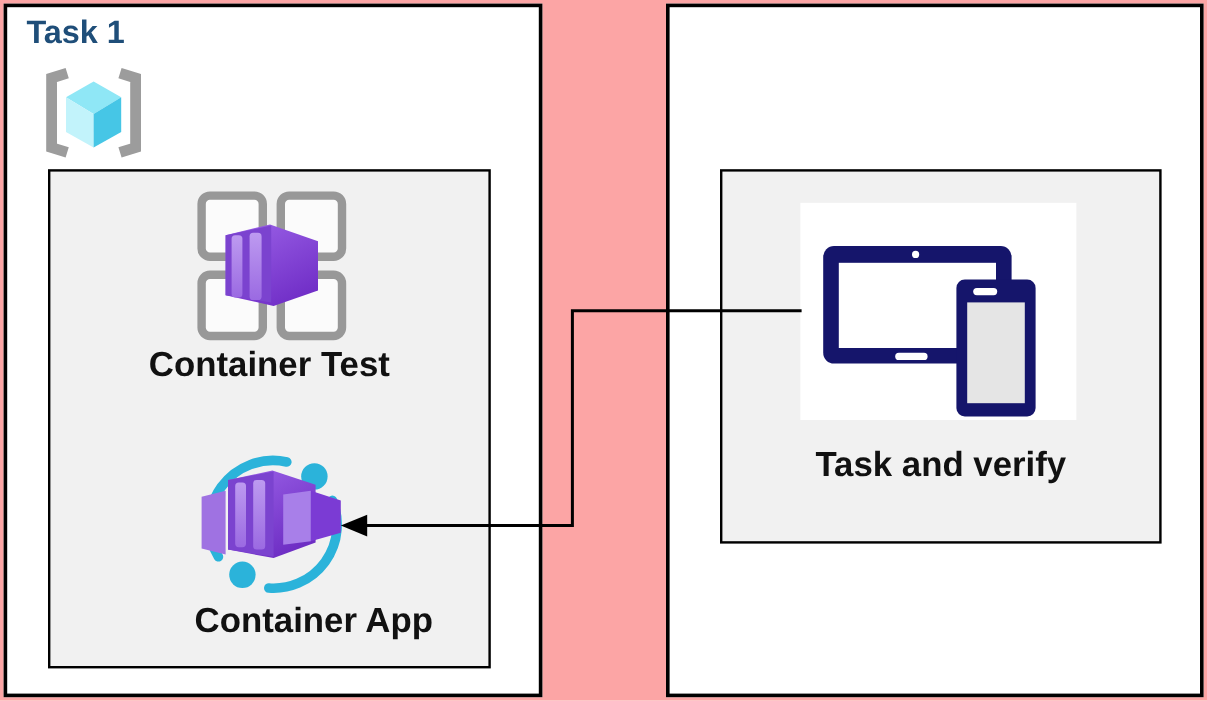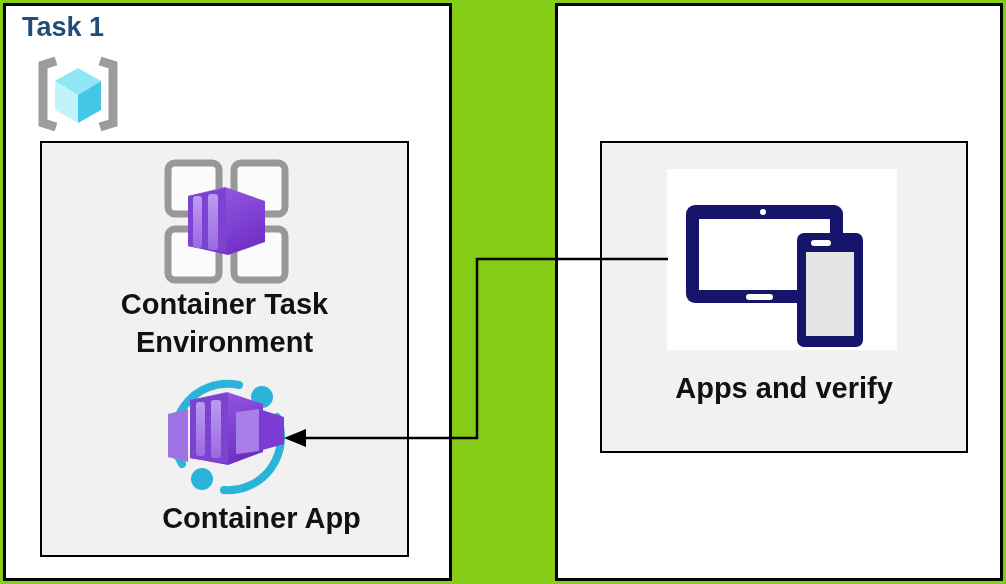--- a/index.html
+++ b/index.html
@@ -1,20 +1,20 @@
 <!DOCTYPE html>
 <html><head>
 <meta charset="utf-8">
 <style>
   html, body { margin: 0; padding: 0; background: #ffffff; }
   .canvas {
     position: relative;
     width: 1006px;
     height: 584px;
-    background: #84cc16;
+    background: #fca5a5;
     font-family: "Liberation Sans", sans-serif;
     overflow: hidden;
   }
   .task-box {
     position: absolute;
     border: 3px solid #000000;
     background: #ffffff;
     box-sizing: border-box;
   }
   .task-box.t1 { left: 3px;   top: 3px; width: 449px; height: 578px; }
@@ -76,25 +76,24 @@
   <div class="task-box t2"></div>
 
   <div class="task-title title-1">Task 1</div>
 
   <div class="inner-box inner-1"></div>
   <div class="inner-box inner-2"></div>
   <div class="icon-white-bg"></div>
 
 
   <div class="label env-label">
-    <span>Container Task</span><br>
-    <span>Environment</span>
+    <span>Container Test</span><br>
   </div>
   <div class="label app-label">Container App</div>
-  <div class="label tv-label">Apps and verify</div>
+  <div class="label tv-label">Task and verify</div>
 
   <svg class="overlay" width="1006" height="584" viewBox="0 0 1006 584">
     <defs>
       <linearGradient id="purpleGradA" x1="0" y1="0" x2="0.6" y2="1">
         <stop offset="0" stop-color="#9C63E8"></stop>
         <stop offset="1" stop-color="#7230C8"></stop>
       </linearGradient>
       <linearGradient id="purpleGradB" x1="0" y1="0" x2="0.6" y2="1">
         <stop offset="0" stop-color="#9C63E8"></stop>
         <stop offset="1" stop-color="#6E2EC4"></stop>

